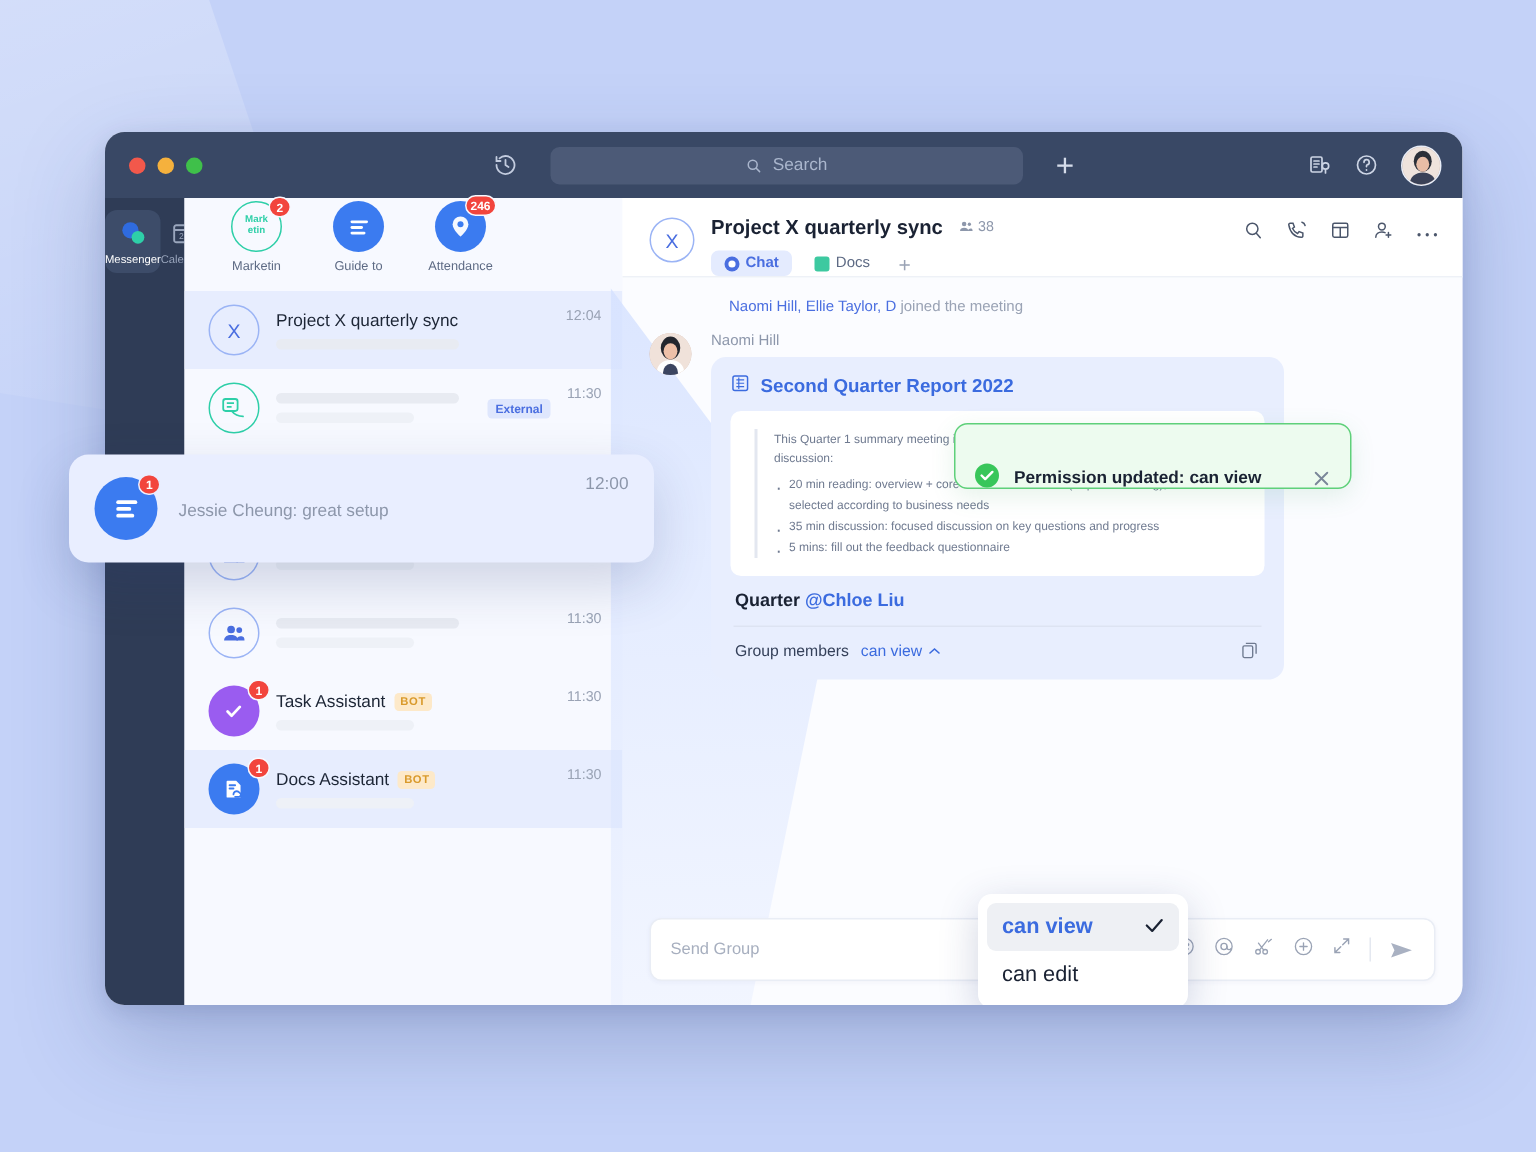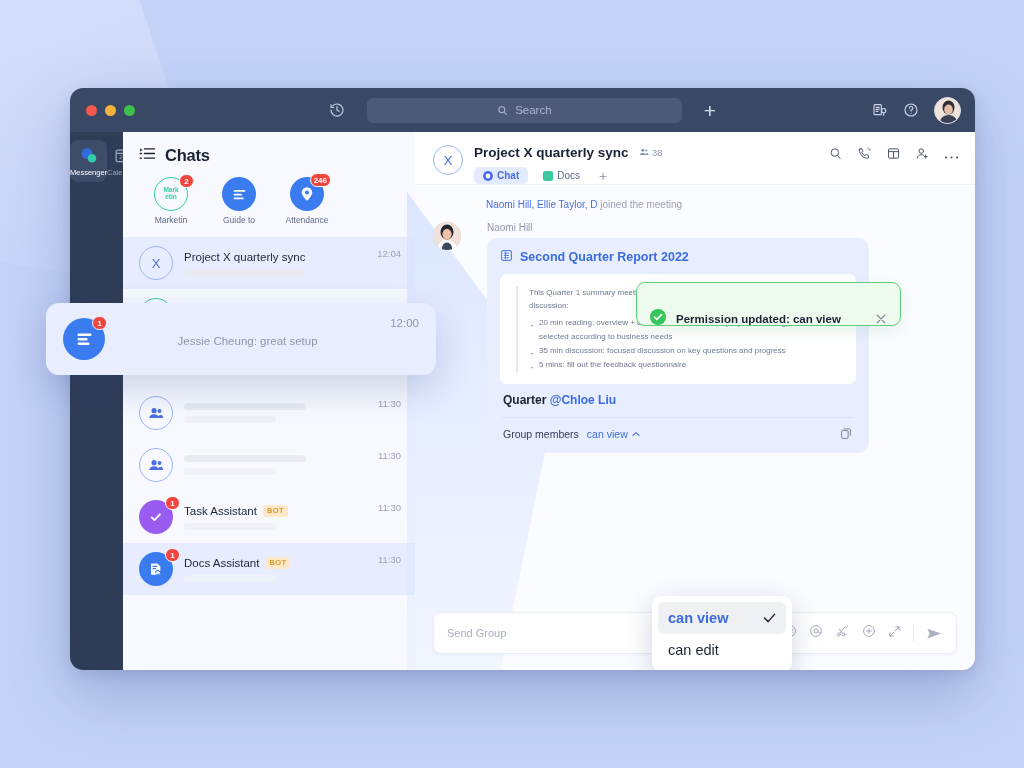--- a/index.html
+++ b/index.html
@@ -131,21 +131,21 @@
   .tab.active { background:#e4ebfe; color:#4a6ee0; font-weight:600;align-items:flex-end; }
   .tab-dot { width:10px; height:10px; border-radius:50%; background:#4a6ee0;
              display:flex; align-items:center; justify-content:center; }
   .tab-dot.doc { border-radius:2px; background:#3dc9a0; }
   .tab-plus { color:#9aa3b5; font-size:14px; padding:0 4px; }
   .ch-actions { position:absolute; right:16px; top:14px; display:flex; gap:14px; color:#4b566b; }
   
   .msgs { flex:1; padding:14px 18px 0; position:relative; z-index:2; overflow:hidden; }
   .sysline { font-size:10px; color:#9aa3b5; text-align:left; padding-left:28px; }
   .sysline b { color:#4a6ee0; font-weight:400;padding-left:25px; }
-  .msg { display:flex; gap:26px; margin-top:12px; }
+  .msg { display:flex; gap:13px; margin-top:12px; }
   .msg-av { width:28px; height:28px; border-radius:50%; flex:0 0 28px;
             overflow:hidden; background:#d6bcae; position:relative; }
   .msg-body { flex:1; min-width:0; }
   .msg-name { font-size:10px; color:#8d97ab; margin-bottom:5px; }
   .doccard {
     background:#e8eefe; border-radius:10px; padding:11px 13px 13px; max-width:382px;
   }
   .doc-title { display:flex; align-items:center; gap:7px; color:#3b6bdf;
                font-size:12.5px; font-weight:700; margin-bottom:9px; }
   .doc-inner { background:#fff; border-radius:7px; padding:12px 13px 12px 16px; }
@@ -198,21 +198,21 @@
   .notif {
     position:absolute; left:46px; top:303px; width:390px; height:72px;
     background:#e9eeff; border-radius:13px; display:flex; align-items:center;
     gap:14px; padding:0 17px; z-index:40;
     box-shadow:0 14px 36px rgba(40,60,120,.20);
   }
   .notif-ico { width:42px; height:42px; border-radius:50%; background:#3b7bf0;
                display:flex; align-items:center; justify-content:center; position:relative; flex:0 0 42px; }
   .notif-body { flex:1; min-width:0; }
   .notif-title { font-size:14.5px; font-weight:700; color:#1a2233; letter-spacing:-.2px; }
-  .notif-sub { font-size:11.5px; color:#8d97ab; margin-top:4px;text-align:center; }
+  .notif-sub { font-size:11.5px; color:#8d97ab; margin-top:4px; }
   .notif-time { font-size:11.5px; color:#8d97ab; align-self:flex-start; margin-top:14px; }
   .notif .badge { top:-2px; right:-2px; border-color:#e9eeff; }
 </style>
 </head>
 <body>
 
 <div class="bg-beam"></div>
 
 <div class="window">
 
@@ -324,30 +324,20 @@
             <circle cx="5" cy="4" r="1.9"></circle>
               <circle cx="12" cy="4" r="1.9"></circle>
               <circle cx="19" cy="4" r="1.9"></circle>
           </svg>
         </span>
         <span>More</span>
       </div>
     </div>
 
     <div class="chatlist">
-      <div class="cl-head">
-        <span>
-          <svg width="17" height="15" viewBox="0 0 22 18" fill="none" stroke="#1a2233" stroke-width="1.7" stroke-linecap="round">
-            <path d="M7 3h13M7 9h13M7 15h13"></path>
-              <path d="M1.5 2.2l3 2.3-3 2.3z" fill="#1a2233" stroke="none"></path>
-            <path d="M1.5 9h1.6M1.5 15h1.6"></path>
-          </svg>
-        </span>
-        <span class="cl-title">Chats</span>
-      </div>
 
       <div class="quickapps">
         <div class="qa">
           <span class="qa-ico" style="border:1.6px solid #2ecfa8;background:#f7f9ff;">
             <span style="font-size:6.5px;color:#2ecfa8;font-weight:700;line-height:1.05;text-align:center;">Mark<br>etin</span>
             <span class="badge">2</span>
           </span>
           <span class="qa-label">Marketin</span>
         </div>
         <div class="qa">

